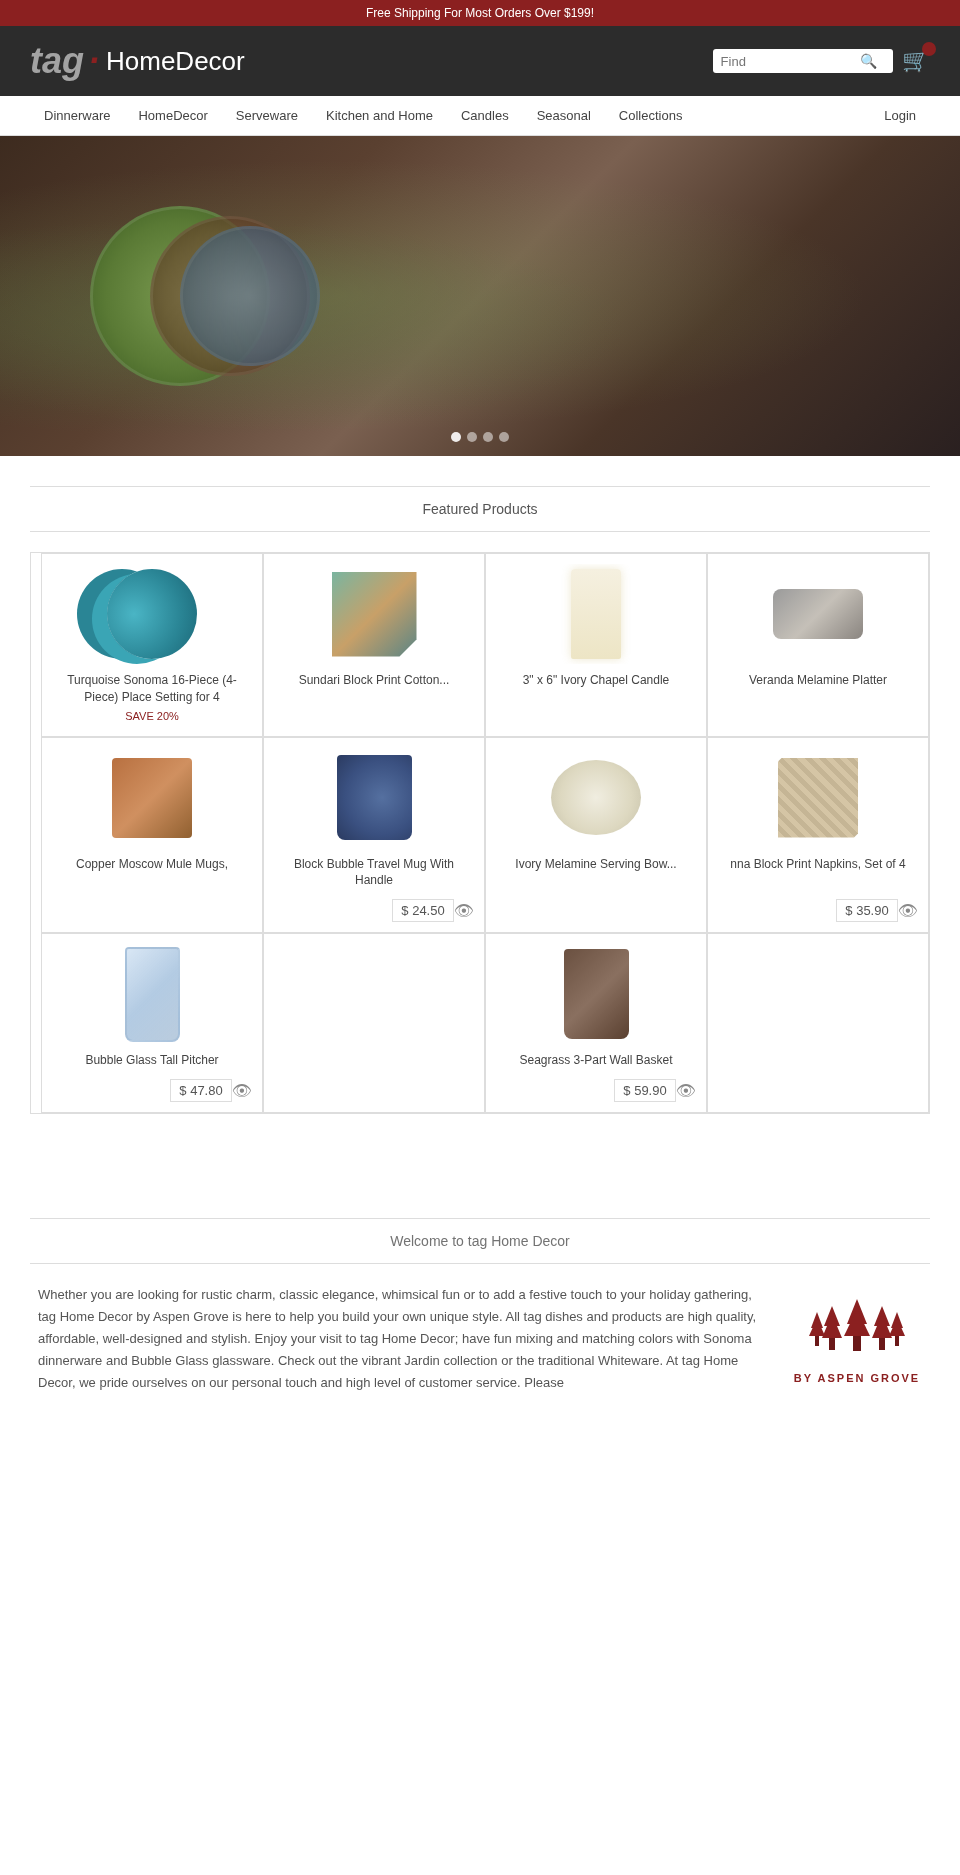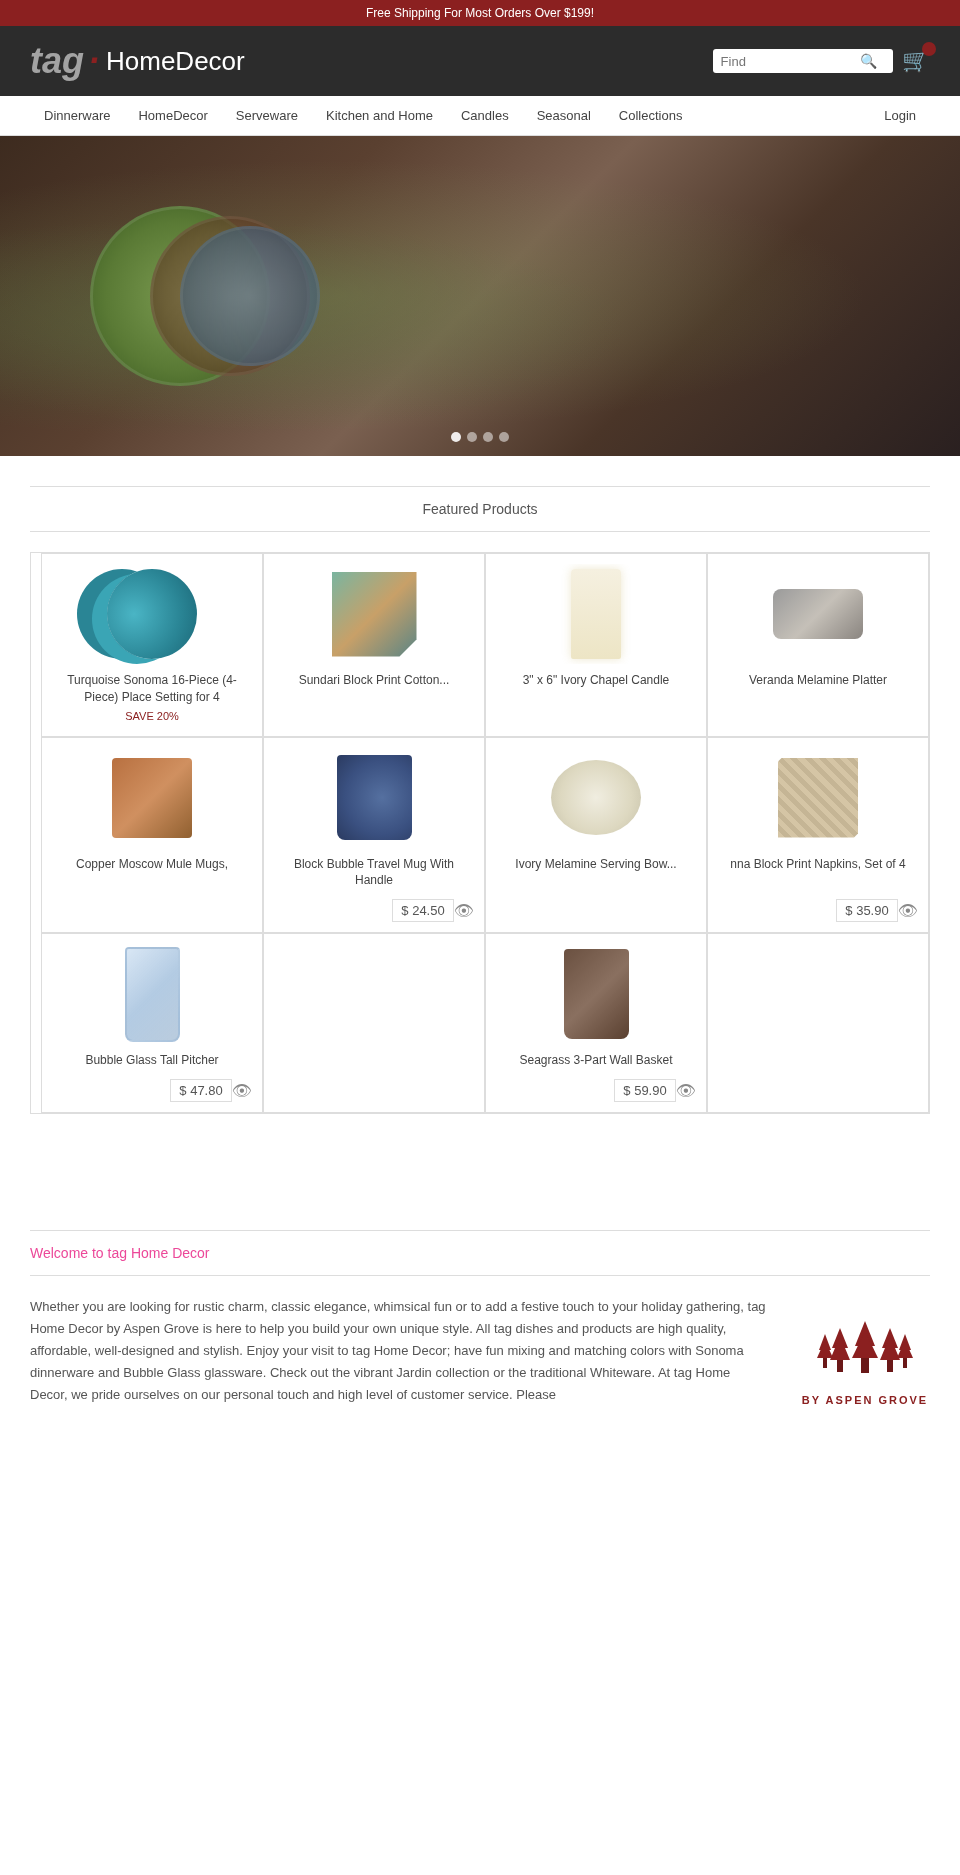--- a/index.html
+++ b/index.html
@@ -206,21 +206,21 @@
       padding: 14px 0;
       border-bottom: 1px solid #ddd;
       margin: 0 30px 20px;
     }
 
     
     .product-grid {
       display: grid;
       grid-template-columns: repeat(4, 1fr);
       gap: 0;
-      margin: 16px 30px;
+      margin: 4px 30px;
       border: 1px solid #ddd;
       padding-left: 10px;
     }
     .product-card {
       border: 1px solid #ddd;
       padding: 10px;
       display: flex;
       flex-direction: column;
       align-items: center;
       position: relative;
@@ -321,31 +321,32 @@
       cursor: pointer;
     }
 
     
     .about-divider {
       border: none;
       border-top: 1px solid #ddd;
       margin: 40px 30px 0;
     }
     .about-title {
+      text-align: center;
       font-size: 14px;
-      color: #ec4899;
+      color: #737373;
       padding: 14px 0;
       border-bottom: 1px solid #ddd;
       margin: 0 30px 20px;
     }
     .about-section {
       display: flex;
       gap: 30px;
-      margin: 0 30px 30px;
-      align-items: flex-end;
+      margin: 0 38px 30px;
+      align-items: center;
     }
     .about-text {
       flex: 1;
       font-size: 13px;
       color: #555;
       line-height: 1.7;
     }
     .about-logo {
       width: 130px;
       display: flex;

